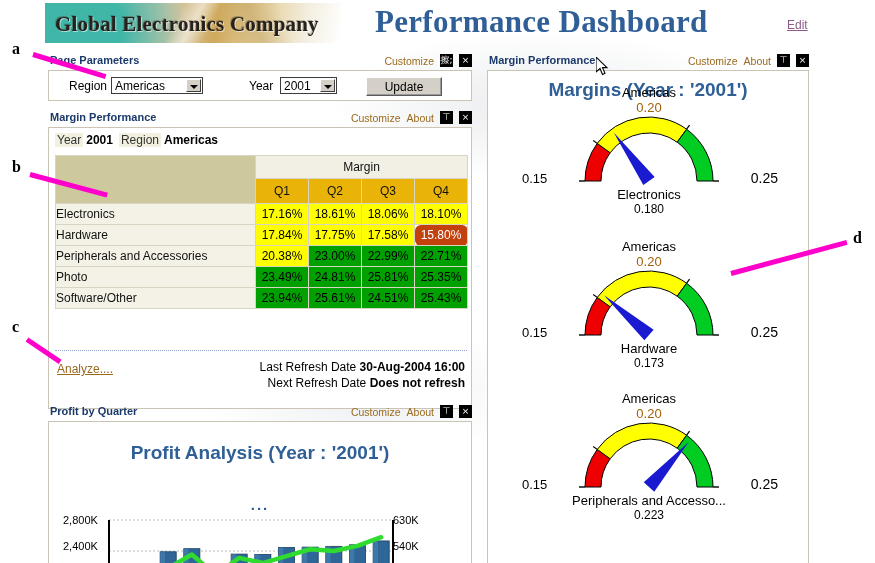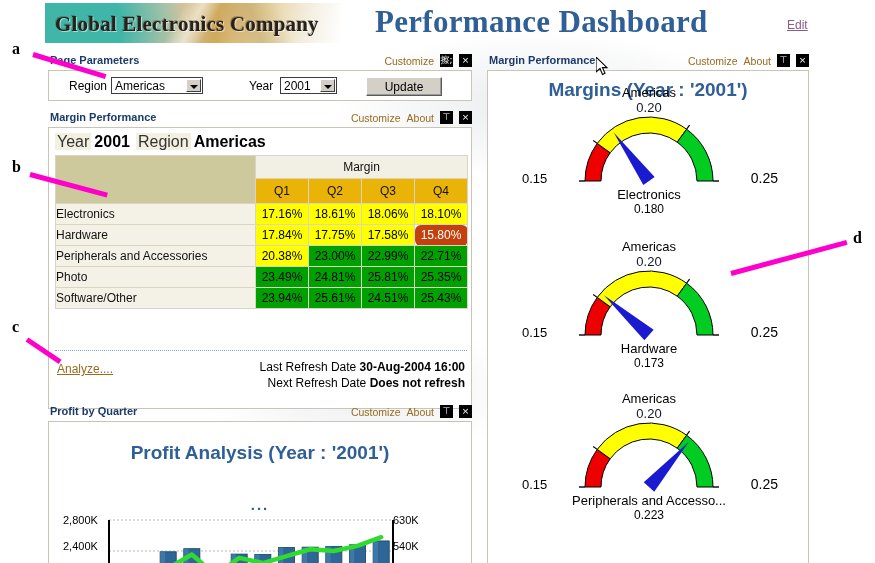--- a/index.html
+++ b/index.html
@@ -89,21 +89,21 @@
     position:absolute;left:317px;top:6px;width:76px;height:19px;
     background:#d4d0c8;border:1px solid #fff;
     border-right-color:#5a5a5a;border-bottom-color:#5a5a5a;
     box-shadow:inset -1px -1px 0 #9a9a9a;
     font-size:12px;text-align:center;line-height:18px;cursor:pointer;box-sizing:border-box;
   }
 
   
   #mp{left:48px;top:111px;width:424px;}
   #mp .pt-body{height:282px;position:relative;padding:0;}
-  .ctx-line{position:absolute;left:6px;top:5px;font-size:16px;white-space:nowrap;}
+  .ctx-line{position:absolute;left:6px;top:5px;font-size:12px;white-space:nowrap;}
   .ctx-key{background:#f2f0de;padding:0 2px;color:#333;}
   .ctx-val{font-weight:bold;margin:0 6px 0 3px;}
   table.mtbl{border-collapse:collapse;position:absolute;left:6px;top:27px;width:412px;
     font-size:12px;table-layout:fixed;}
   table.mtbl td,table.mtbl th{border:1px solid #d9d5c2;padding:0;font-weight:normal;}
   .corner{background:#cdc99c;height:46px;}
   .hd-margin{background:#f2f0e4;text-align:center;height:22px;font-size:12px;color:#111;}
   .hd-q{background:#eab308;text-align:center;height:24px;font-size:12px;color:#111;}
   .rowlabel{background:#f4f2e6;padding:2px 4px;height:20px;color:#111;white-space:nowrap;}
   .cell{text-align:center;height:20px;color:#000;}
@@ -131,21 +131,21 @@
   #chart-area{position:absolute;left:14px;top:96px;width:396px;height:64px;}
   .ax-lbl{position:absolute;font-size:11px;color:#000;white-space:nowrap;}
 
   
   #gp{left:487px;top:54px;width:322px;}
   #gp .pt-body{height:505px;position:relative;overflow:hidden;}
   #gp-title{position:absolute;left:0;right:0;top:8px;text-align:center;
     font-size:19px;font-weight:bold;color:#2f5f96;}
   .gauge-block{position:absolute;left:0;width:322px;text-align:center;}
   .g-region{font-size:13px;color:#000;}
-  .g-mid{font-size:13px;color:#0f172a;}
+  .g-mid{font-size:13px;color:#a16207;}
   .g-name{font-size:13px;color:#000;}
   .g-val{font-size:12px;color:#000;}
   .g-svg-wrap{position:relative;height:72px;}
   .g-svg-wrap svg{position:absolute;left:50%;transform:translateX(-50%);top:0;}
   .g-min{position:absolute;left:34px;bottom:1px;font-size:13px;}
   .g-max{position:absolute;right:32px;bottom:1px;font-size:14px;}
 
   
   #cursor{position:absolute;left:596px;top:57px;width:14px;height:20px;z-index:40;}
 

